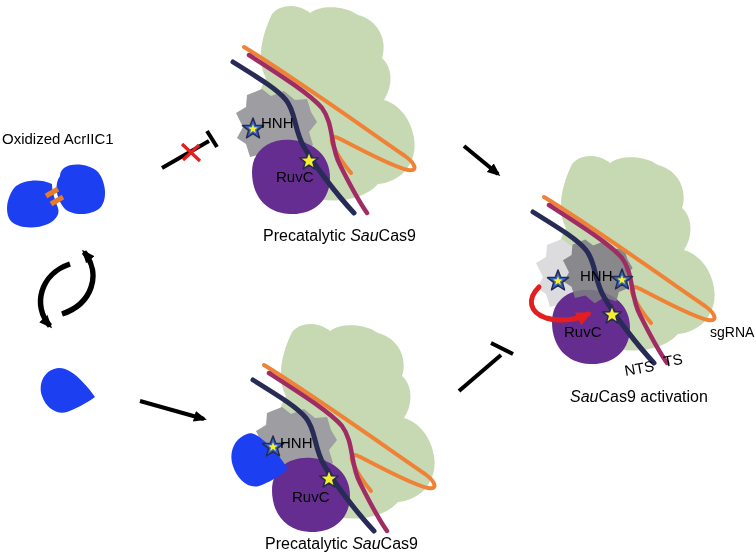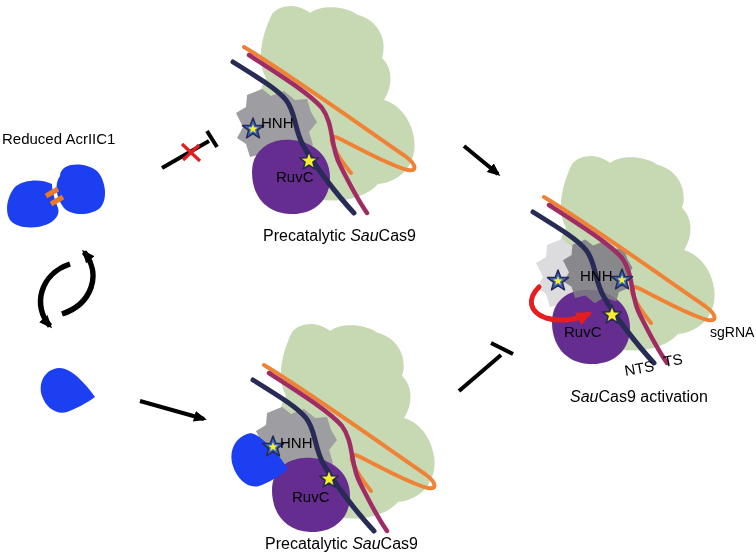--- a/index.html
+++ b/index.html
@@ -120,21 +120,21 @@
     <use href="#ruvcBlob" style="fill:var(--ruvc_purple)"></use>
     <use href="#hnhBlob" transform="translate(60,13) scale(0.86)" style="fill:var(--hnh_active_gray);opacity:0.88"></use>
     <use href="#strandSet"></use>
     <path d="M239,137 C227,149 229,162 246,168 C260,172 276,170 288,164" fill="none" style="stroke:var(--arrow_red)" stroke-width="5" stroke-linecap="round" marker-end="url(#mArrowRed)"></path>
     <use href="#starBlue" transform="translate(258,131)"></use>
     <use href="#starBlue" transform="translate(322,130)"></use>
     <use href="#starYellow" transform="translate(312,165)"></use>
   </g>
 </svg>
 
-<div class="lbl" style="left:2px; top:131px;">Reduced AcrIIC1</div>
+<div class="lbl" style="left:2px; top:131px;">Oxidized AcrIIC1</div>
 
 
 <div class="lbl" style="left:261px; top:115px;">HNH</div>
 <div class="lbl" style="left:276px; top:169px;">RuvC</div>
 
 <div class="lbl" style="left:280px; top:435px;">HNH</div>
 <div class="lbl" style="left:292px; top:489px;">RuvC</div>
 
 <div class="lbl" style="left:580px; top:268px;">HNH</div>
 <div class="lbl" style="left:564px; top:324px;">RuvC</div>

